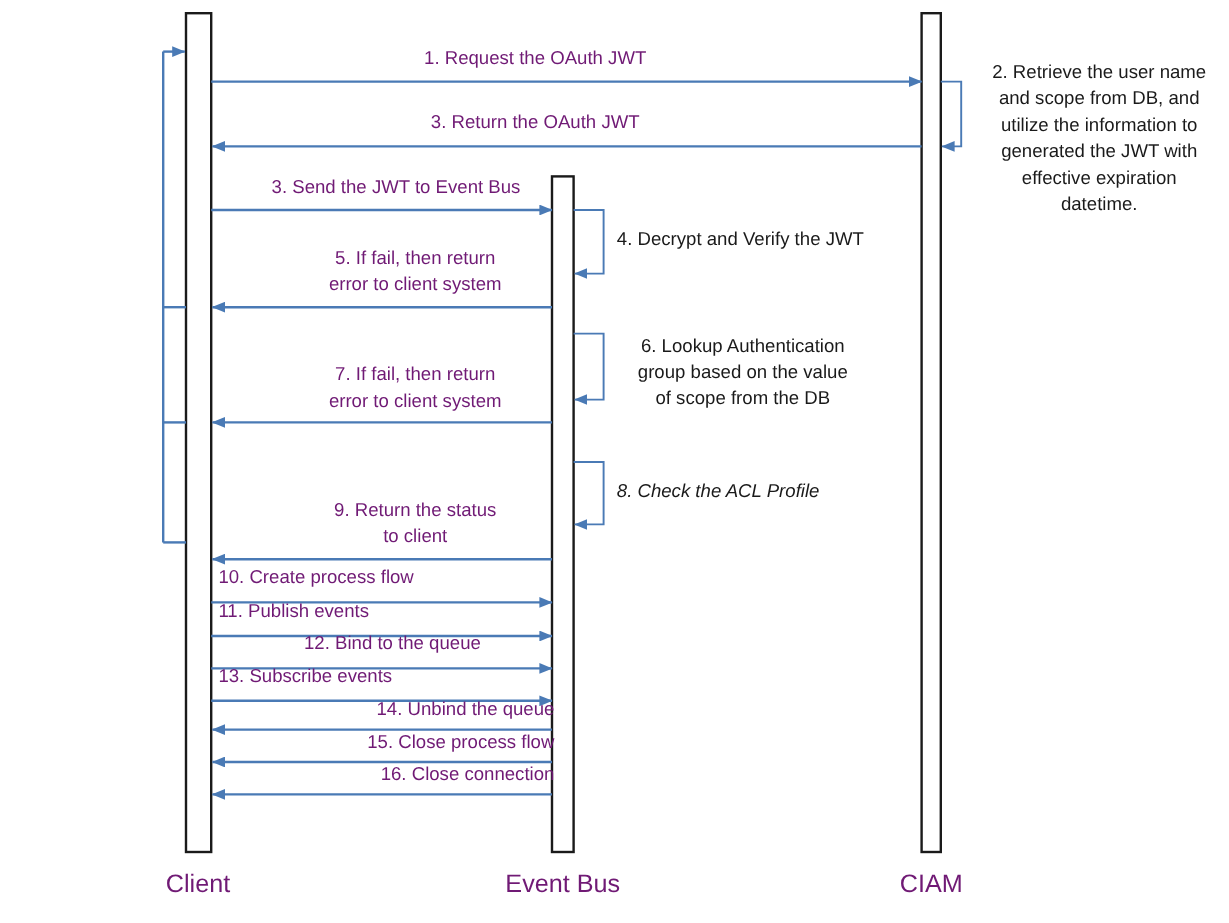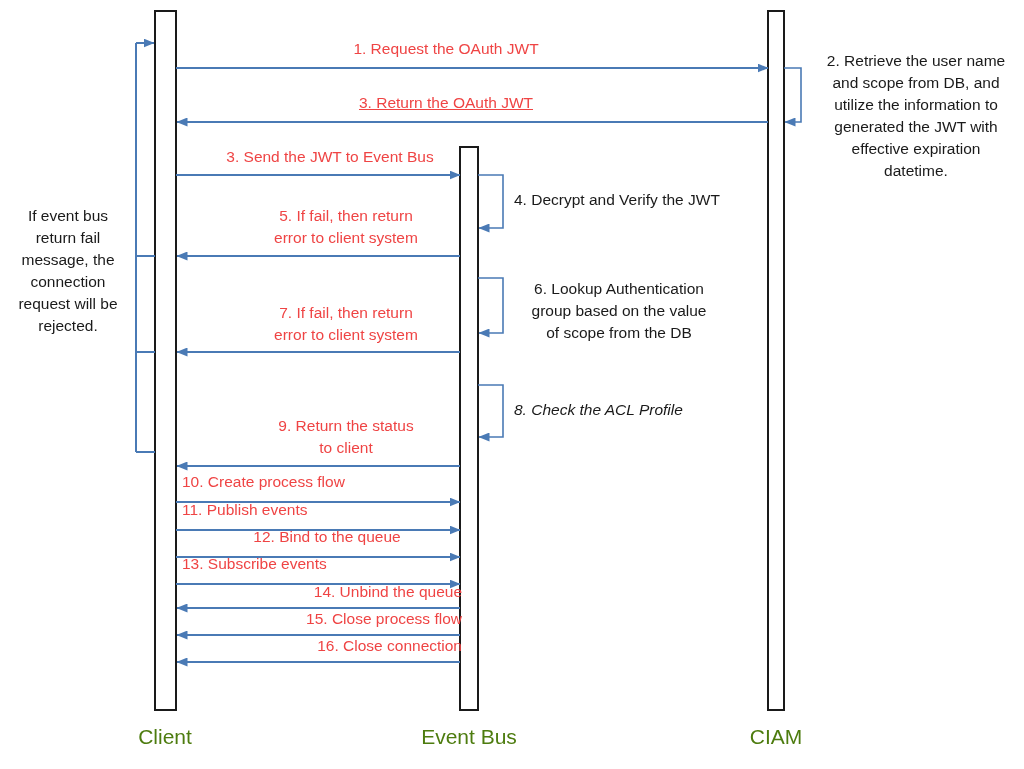--- a/index.html
+++ b/index.html
@@ -20,39 +20,39 @@
     position: absolute;
     left: 0;
     top: 0;
     width: 1024px;
     height: 769px;
   }
   .msg-label {
     position: absolute;
     font-family: "Liberation Sans", sans-serif;
     font-size: 15.5px;
-    color: #ef4444;
+    color: #701a75;
     line-height: 1.42;
     text-align: center;
     white-space: pre-line;
   }
   .note-text {
     position: absolute;
     font-family: "Liberation Sans", sans-serif;
     font-size: 15.5px;
     color: #1a1a1a;
     line-height: 1.42;
     text-align: center;
     white-space: pre-line;
   }
   .lifeline-label {
     position: absolute;
     font-family: "Liberation Sans", sans-serif;
     font-size: 21px;
-    color: #4d7c0f;
+    color: #701a75;
     text-align: center;
     white-space: nowrap;
   }
 </style>
 </head>
 <body>
 
 <div id="canvas">
 
   <svg id="diagram" viewBox="0 0 1024 769" xmlns="http://www.w3.org/2000/svg">
@@ -87,21 +87,21 @@
         <line x1="460" y1="635" x2="177" y2="635" stroke="#4a7ab5" stroke-width="2" marker-end="url(#arrowL)"></line>
         <line x1="460" y1="662" x2="177" y2="662" stroke="#4a7ab5" stroke-width="2" marker-end="url(#arrowL)"></line>
         <path d="M784,68 L801,68 L801,122 L785,122" stroke="#4a7ab5" stroke-width="1.6" fill="none" marker-end="url(#arrowL)"></path>
         <path d="M478,175 L503,175 L503,228 L479,228" stroke="#4a7ab5" stroke-width="1.6" fill="none" marker-end="url(#arrowL)"></path>
         <path d="M478,278 L503,278 L503,333 L479,333" stroke="#4a7ab5" stroke-width="1.6" fill="none" marker-end="url(#arrowL)"></path>
         <path d="M478,385 L503,385 L503,437 L479,437" stroke="#4a7ab5" stroke-width="1.6" fill="none" marker-end="url(#arrowL)"></path>
       </g>
   </svg>
 
   <div class="msg-label" style="left:236px; top:38px;  width:420px;">1. Request the OAuth JWT</div>
-  <div class="msg-label" style="left:236px; top:92px;  width:420px;text-decoration:underline;">3. Return the OAuth JWT</div>
+  <div class="msg-label" style="left:236px; top:92px;  width:420px;">3. Return the OAuth JWT</div>
   <div class="msg-label" style="left:180px; top:146px; width:300px;">3. Send the JWT to Event Bus</div>
   <div class="msg-label" style="left:196px; top:205px; width:300px;">5. If fail, then return
 error to client system</div>
   <div class="msg-label" style="left:196px; top:302px; width:300px;">7. If fail, then return
 error to client system</div>
   <div class="msg-label" style="left:196px; top:415px; width:300px;">9. Return the status
 to client</div>
   <div class="msg-label" style="left:182px; top:471px; width:290px; text-align:left;">10. Create process flow</div>
   <div class="msg-label" style="left:182px; top:499px; width:290px; text-align:left;">11. Publish events</div>
   <div class="msg-label" style="left:182px; top:526px; width:290px; text-align:center;">12. Bind to the queue</div>
@@ -115,24 +115,18 @@
 utilize the information to
 generated the JWT with
 effective expiration
 datetime.</div>
   <div class="note-text" style="left:514px; top:189px; width:250px; text-align:left;">4. Decrypt and Verify the JWT</div>
   <div class="note-text" style="left:514px; top:278px; width:210px;">6. Lookup Authentication
 group based on the value
 of scope from the DB</div>
   <div class="note-text" style="left:514px; top:399px; width:210px; text-align:left;font-style:italic;">8. Check the ACL Profile</div>
 
-  <div class="note-text" style="left:8px; top:205px; width:120px;">If event bus
-return fail
-message, the
-connection
-request will be
-rejected.</div>
 
   <div class="lifeline-label" style="left:105px; top:725px; width:120px;">Client</div>
   <div class="lifeline-label" style="left:399px; top:725px; width:140px;">Event Bus</div>
   <div class="lifeline-label" style="left:716px; top:725px; width:120px;">CIAM</div>
 
 </div>
 
 </body></html>

